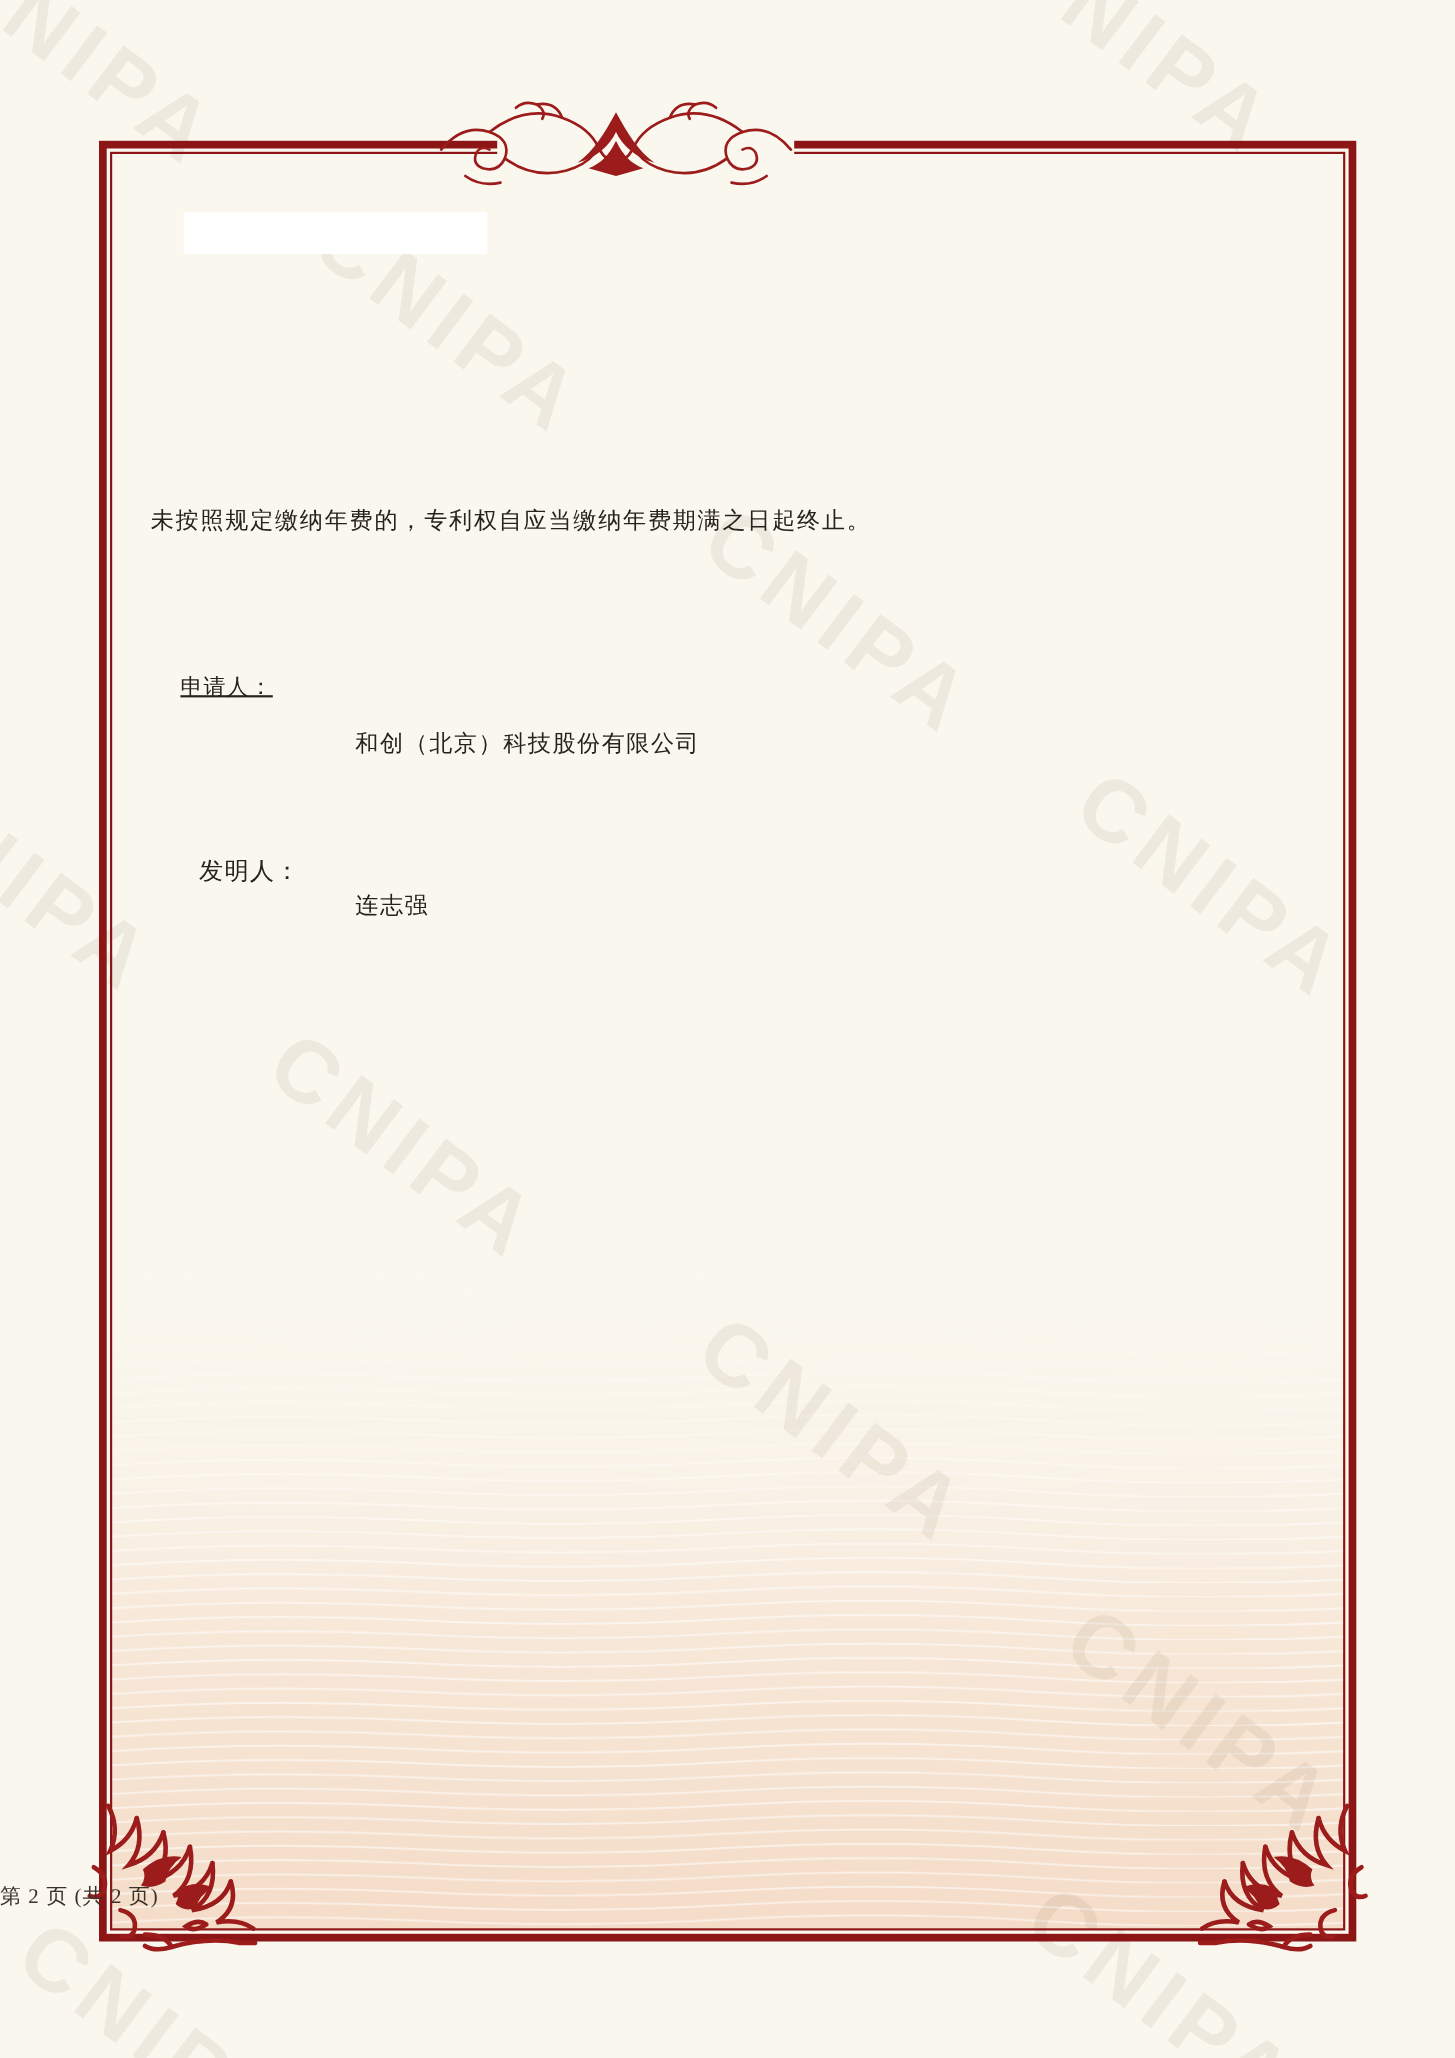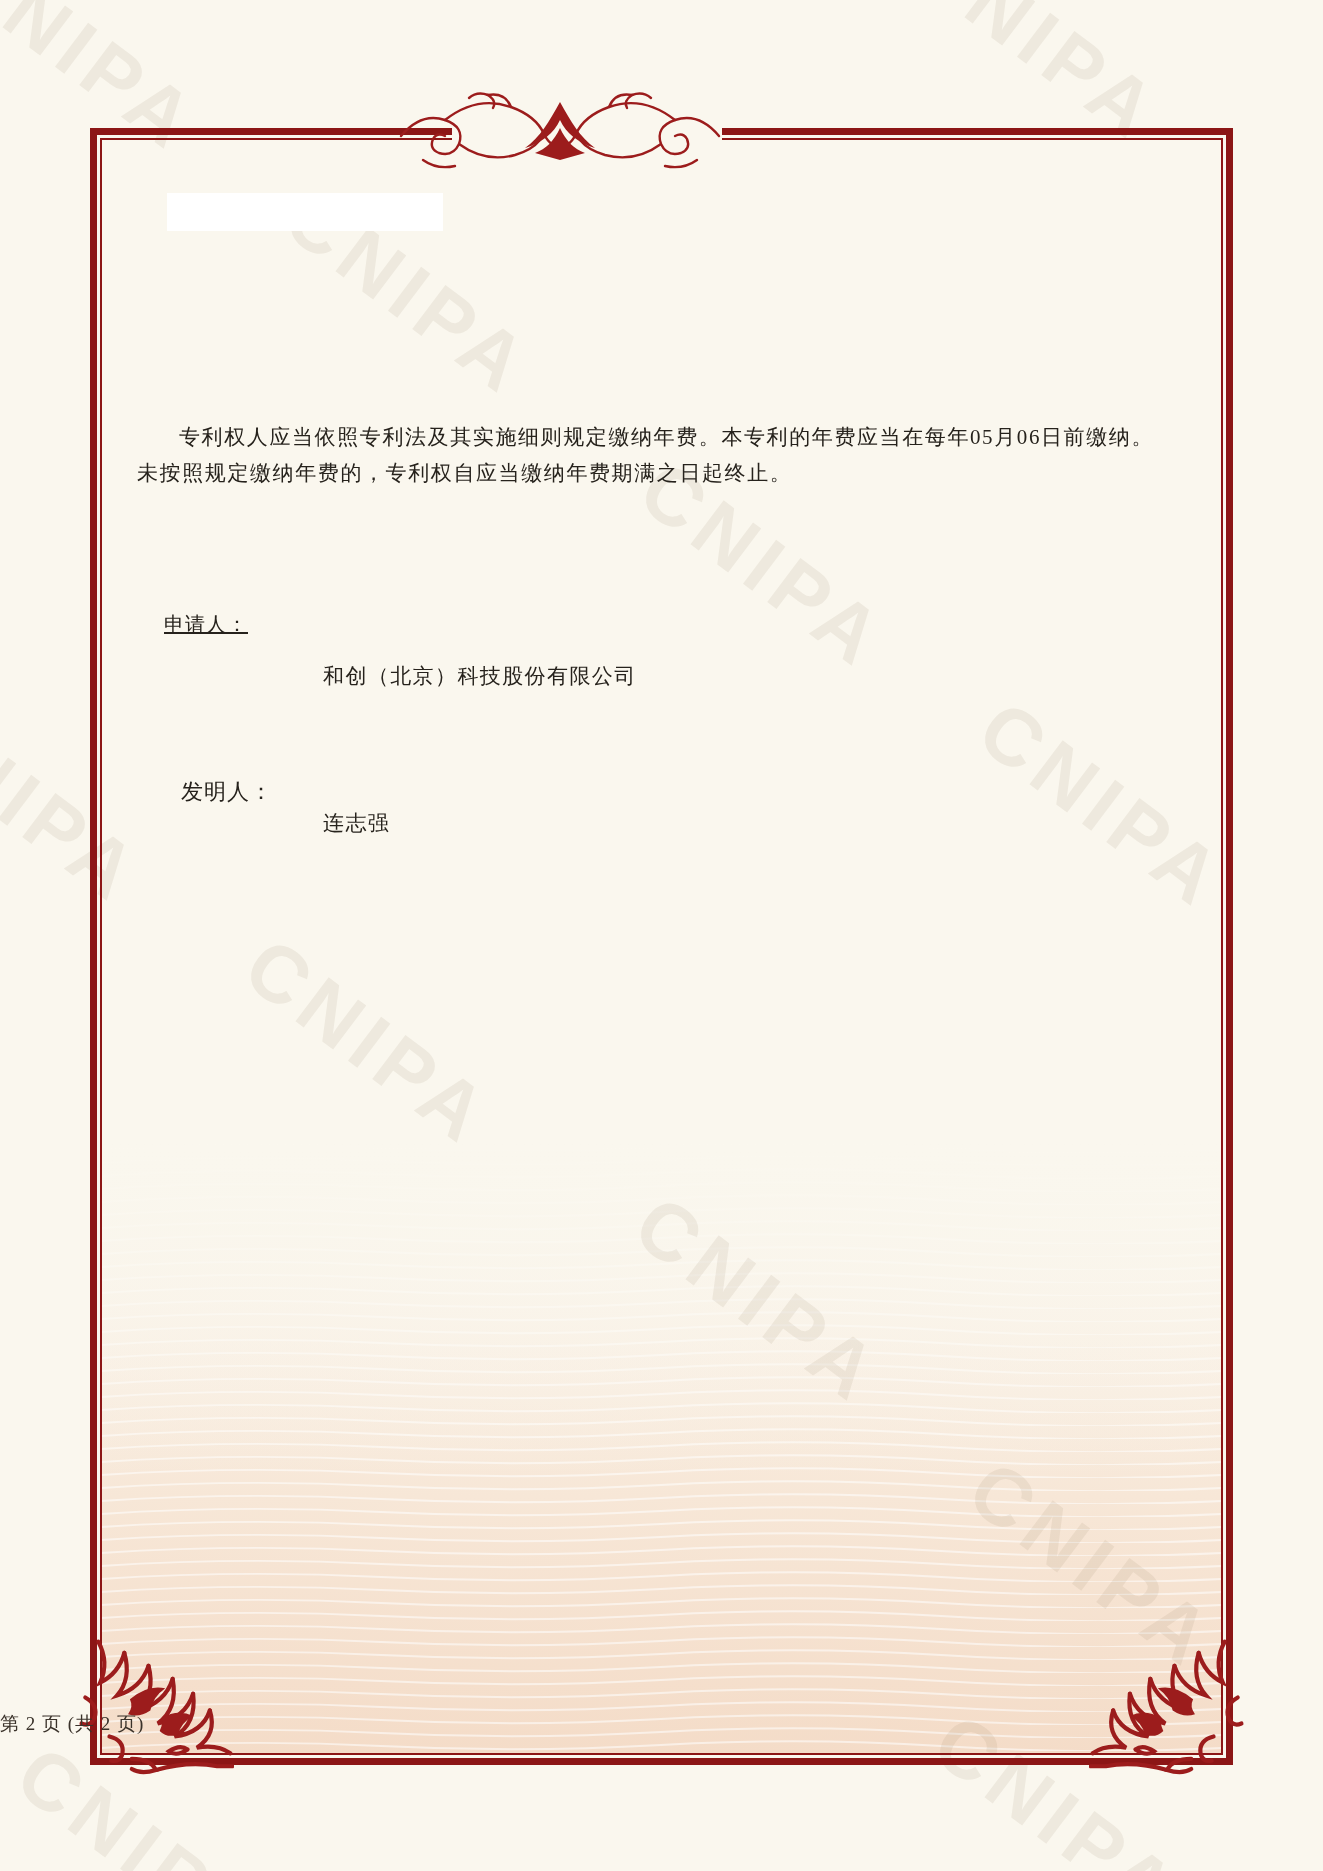--- a/index.html
+++ b/index.html
@@ -171,21 +171,20 @@
     </g>
     <g fill="#9c1c1c">
       <path d="M58 66 Q76 50 96 54 Q82 64 80 78 Q68 86 56 82 Q62 74 58 66Z"></path>
       <path d="M92 86 Q110 76 126 84 Q112 92 110 104 Q98 108 90 100 Q94 92 92 86Z"></path>
     </g>
   </svg>
 
   <div class="content">
     <div class="redacted"></div>
 
-    <div class="tline para para1">专利权人应当依照专利法及其实施细则规定缴纳年费。本专利的年费应当在每年05月06日前缴纳。</div>
     <div class="tline para para2">未按照规定缴纳年费的，专利权自应当缴纳年费期满之日起终止。</div>
 
 
     <div class="tline app-label">申请人：</div>
     <div class="tline app-name">和创（北京）科技股份有限公司</div>
 
     <div class="tline inv-label">发明人：</div>
     <div class="tline inv-name">连志强</div>
   </div>
 

